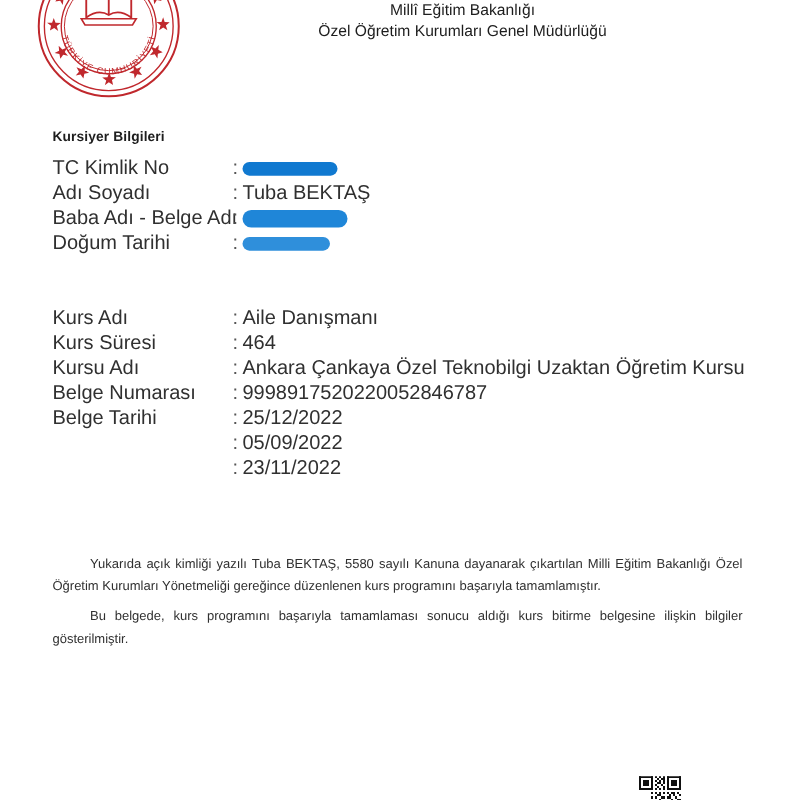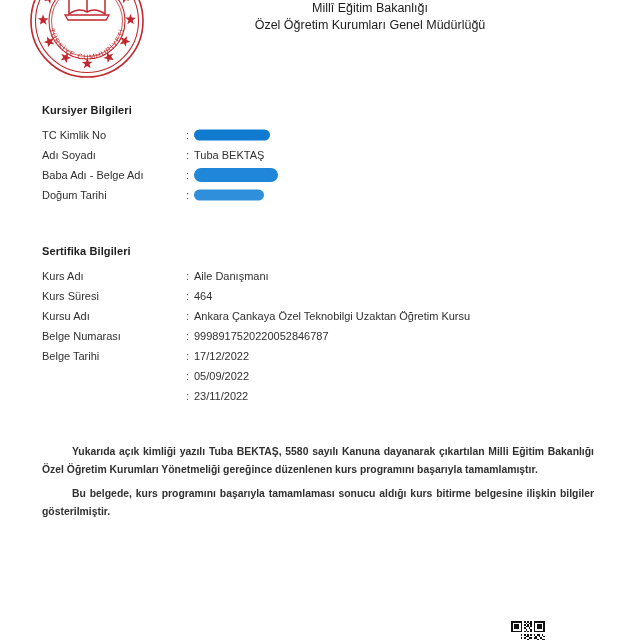--- a/index.html
+++ b/index.html
@@ -66,21 +66,21 @@
     font-weight: bold;
     color: #1d1d1d;
     margin: 0 0 9px 0;
     letter-spacing: 0.1px;
   }
 
   .field-row {
     position: relative;
     height: 20px;
     line-height: 20px;
-    font-size: 11px;
+    font-size: 16px;
     color: #303030;
     white-space: nowrap;
   }
   .field-label {
     position: absolute;
     left: 0;
     top: 0;
   }
   .field-colon {
     position: absolute;
@@ -135,21 +135,20 @@
     top: 443px;
     width: 556px;
     font-size: 10.4px;
     line-height: 17.5px;
     color: #303030;
     text-align: justify;
   }
   #body-text p {
     margin: 0 4px 7px 0;
     text-indent: 30px;
-    font-weight: bold;
   }
 
   
   #qr-code {
     position: absolute;
     left: 511px;
     top: 621px;
     width: 34px;
     height: 34px;
   }
@@ -237,21 +236,20 @@
   </div>
 
   <div class="field-row">
     <span class="field-label">Doğum Tarihi</span>
     <span class="field-colon">:</span>
     <span class="redaction redact-light" id="redaction-birth"></span>
   </div>
 </div>
 
 <div class="section" id="section-sertifika">
-  <div class="section-title">Sertifika Bilgileri</div>
 
   <div class="field-row">
     <span class="field-label">Kurs Adı</span>
     <span class="field-colon">:</span>
     <span class="field-value">Aile Danışmanı</span>
   </div>
 
   <div class="field-row">
     <span class="field-label">Kurs Süresi</span>
     <span class="field-colon">:</span>
@@ -266,21 +264,21 @@
 
   <div class="field-row">
     <span class="field-label">Belge Numarası</span>
     <span class="field-colon">:</span>
     <span class="field-value">9998917520220052846787</span>
   </div>
 
   <div class="field-row">
     <span class="field-label">Belge Tarihi</span>
     <span class="field-colon">:</span>
-    <span class="field-value">17/12/2022</span>
+    <span class="field-value">25/12/2022</span>
   </div>
 
   <div class="field-row">
     <span class="field-colon">:</span>
     <span class="field-value">05/09/2022</span>
   </div>
 
   <div class="field-row">
     <span class="field-colon">:</span>
     <span class="field-value">23/11/2022</span>

